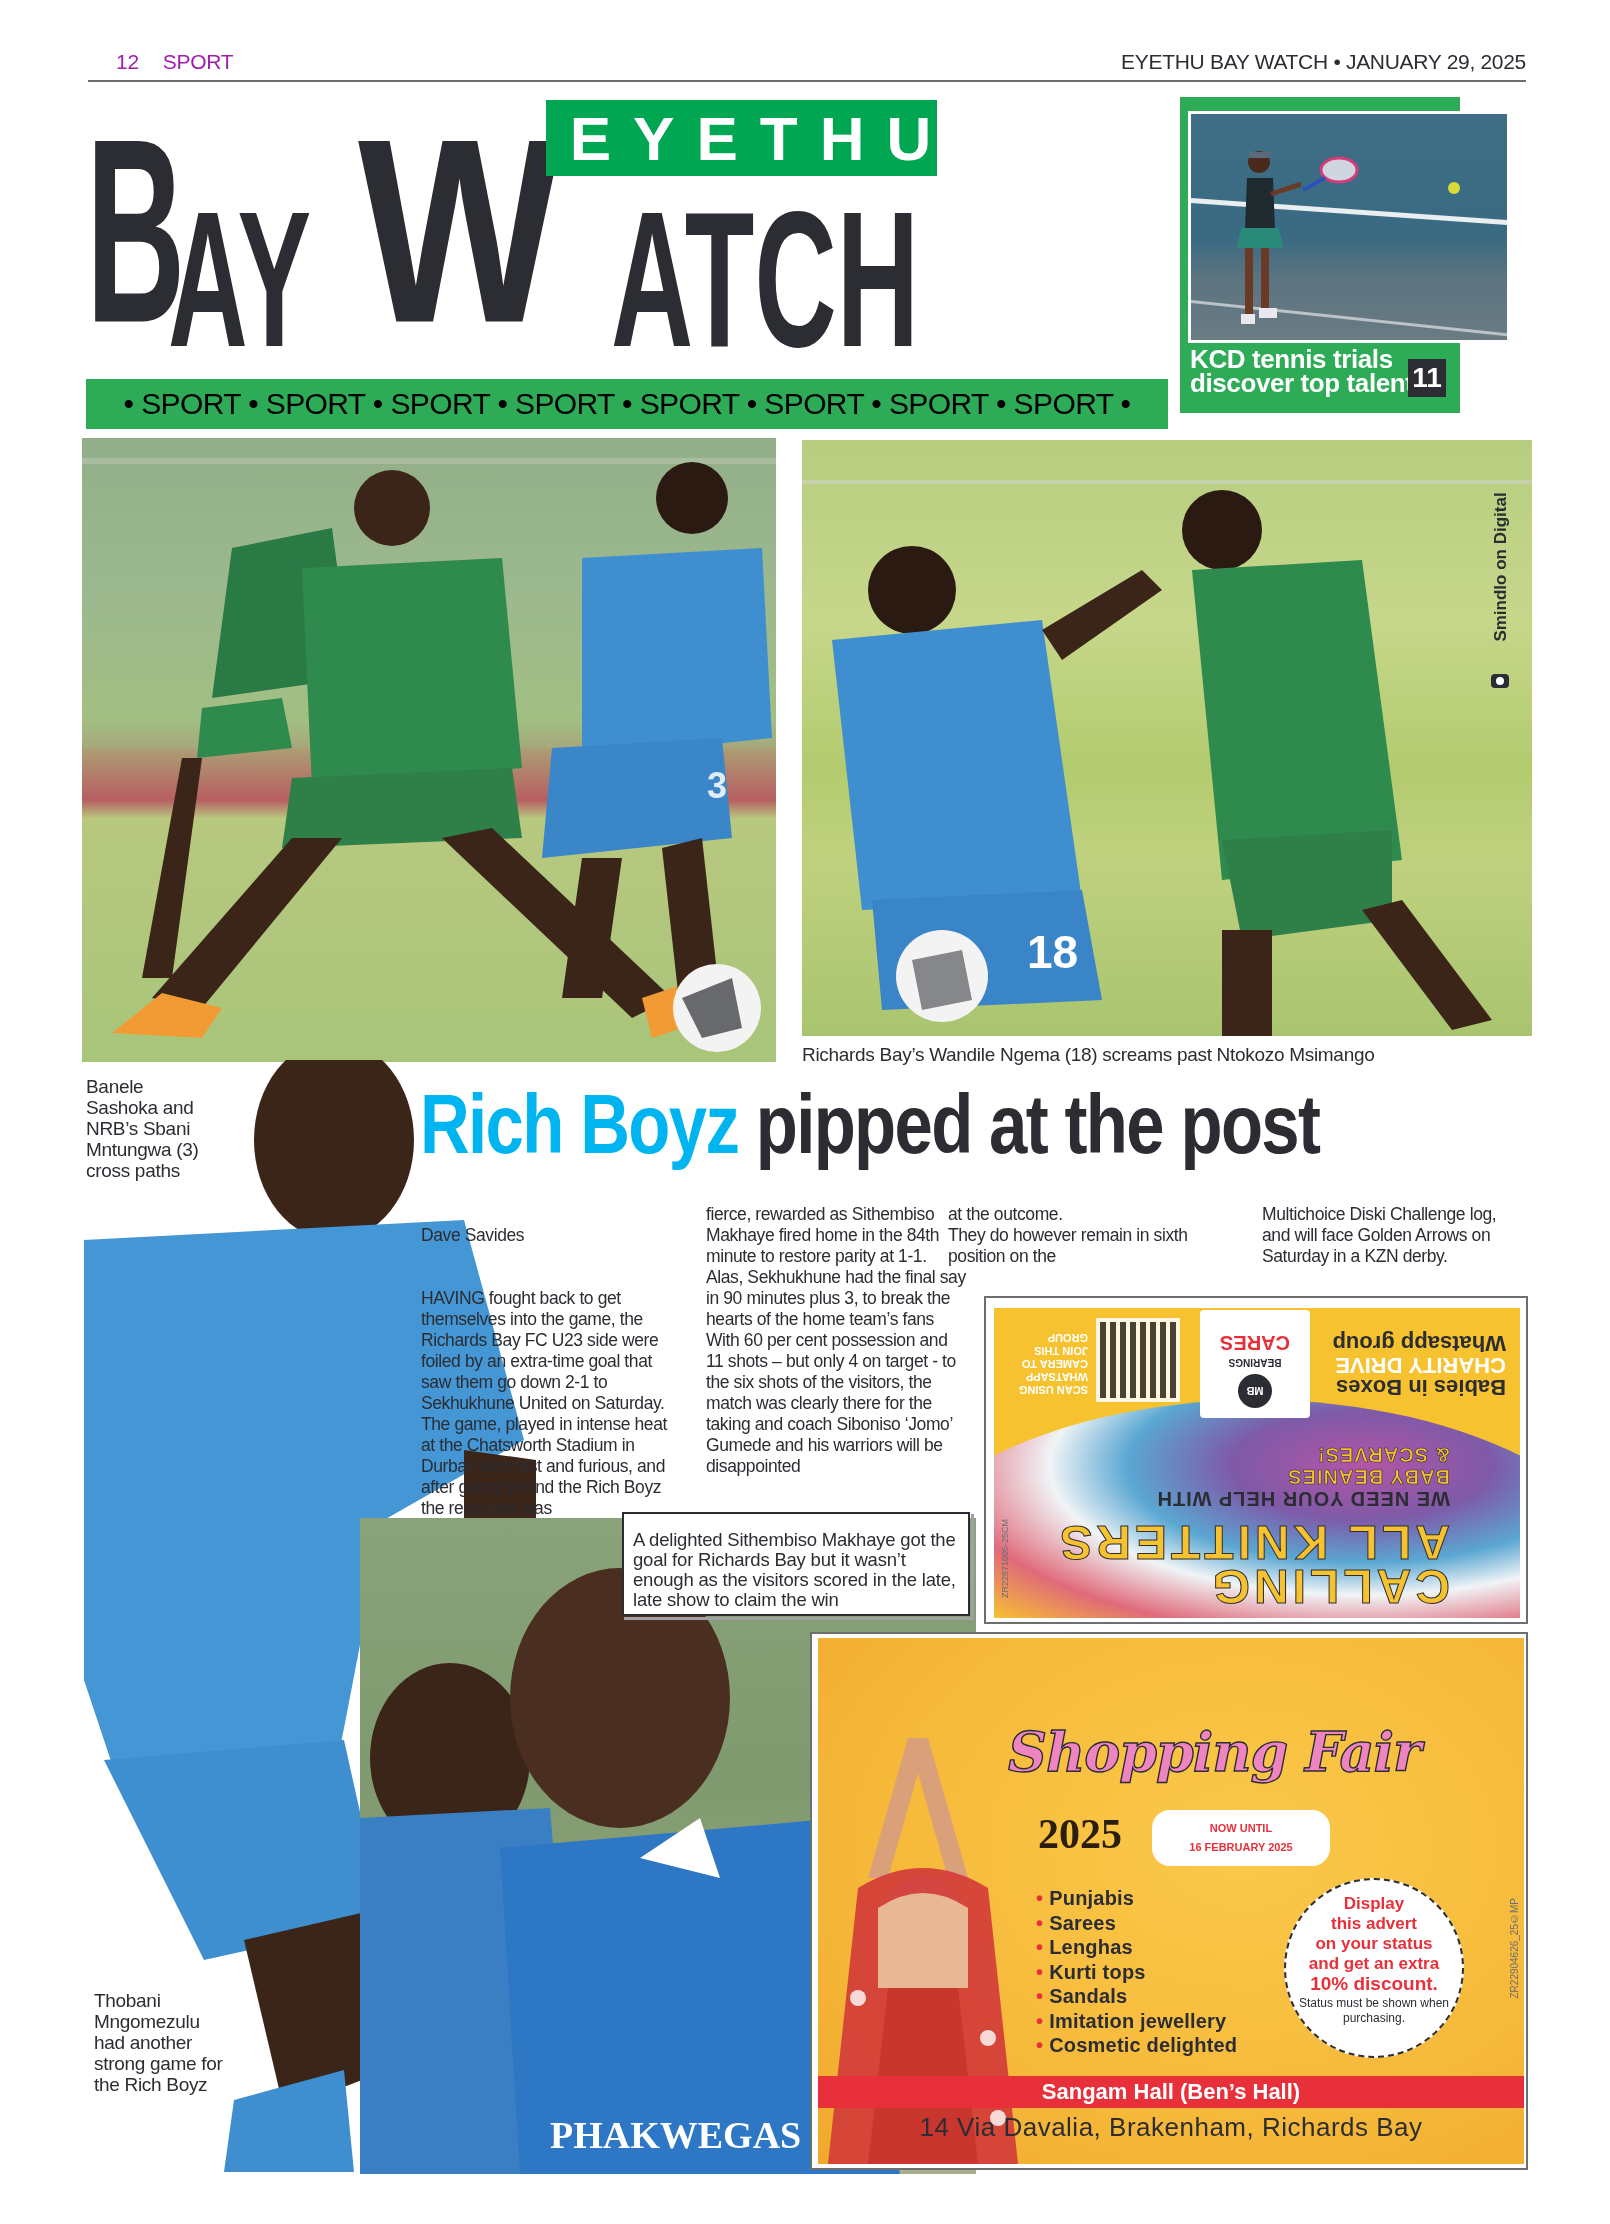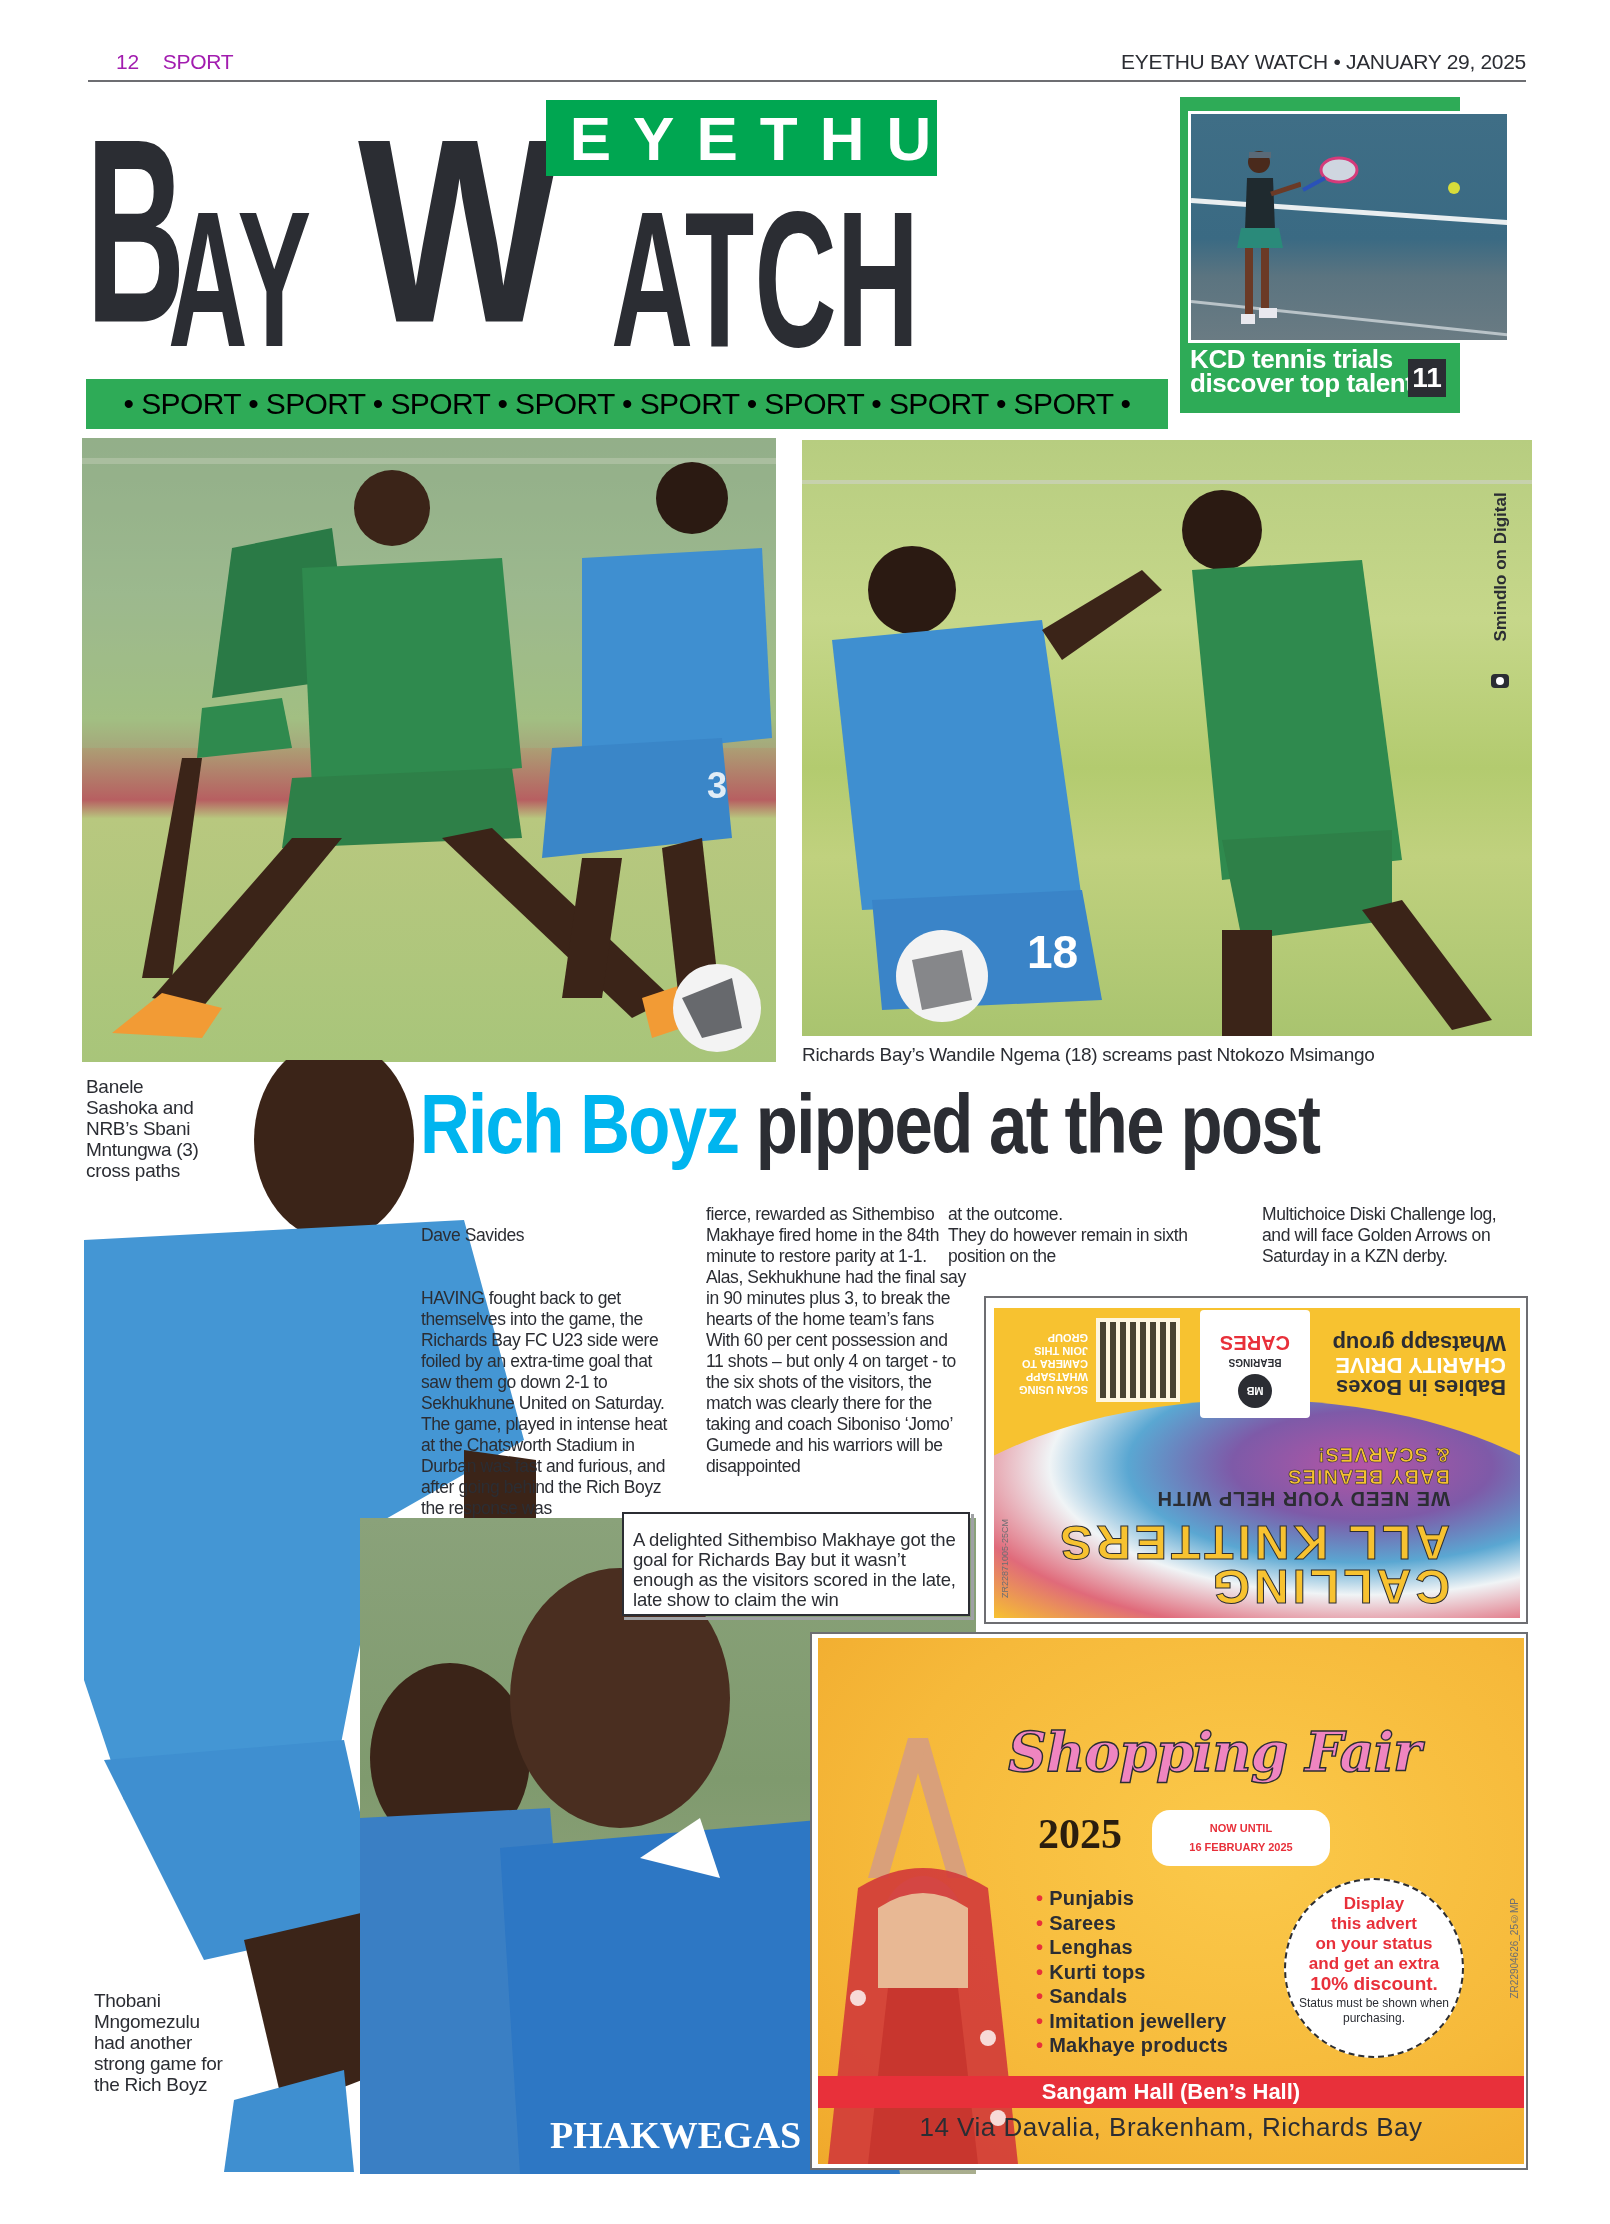--- a/index.html
+++ b/index.html
@@ -307,21 +307,21 @@
     <div>NOW UNTIL</div>
     <div>16 FEBRUARY 2025</div>
   </div>
   <ul class="ad2-list">
     <li>Punjabis</li>
     <li>Sarees</li>
     <li>Lenghas</li>
     <li>Kurti tops</li>
     <li>Sandals</li>
     <li>Imitation jewellery</li>
-    <li>Makhaye products</li>
+    <li>Cosmetic delighted</li>
   </ul>
   <div class="ad2-circle">
     <div class="red">Display</div>
     <div class="red">this advert</div>
     <div class="red">on your status</div>
     <div class="red">and get an extra</div>
     <div class="red big">10% discount.</div>
     <div class="small">Status must be shown when purchasing.</div>
   </div>
   <div class="ad2-code">ZR22904626_25©MP</div>

